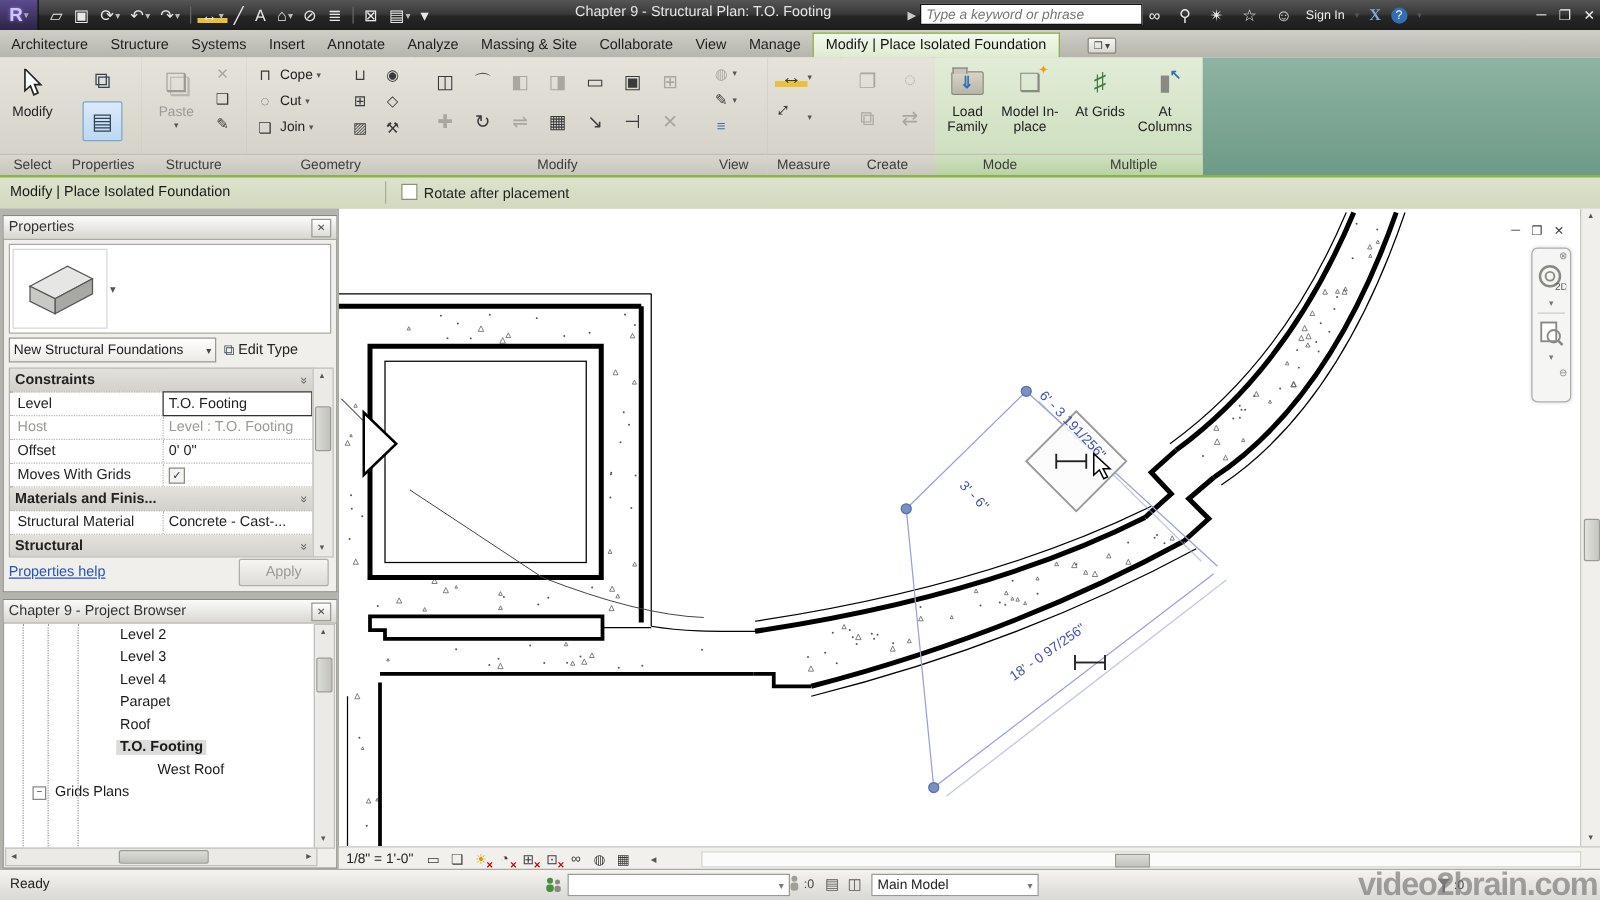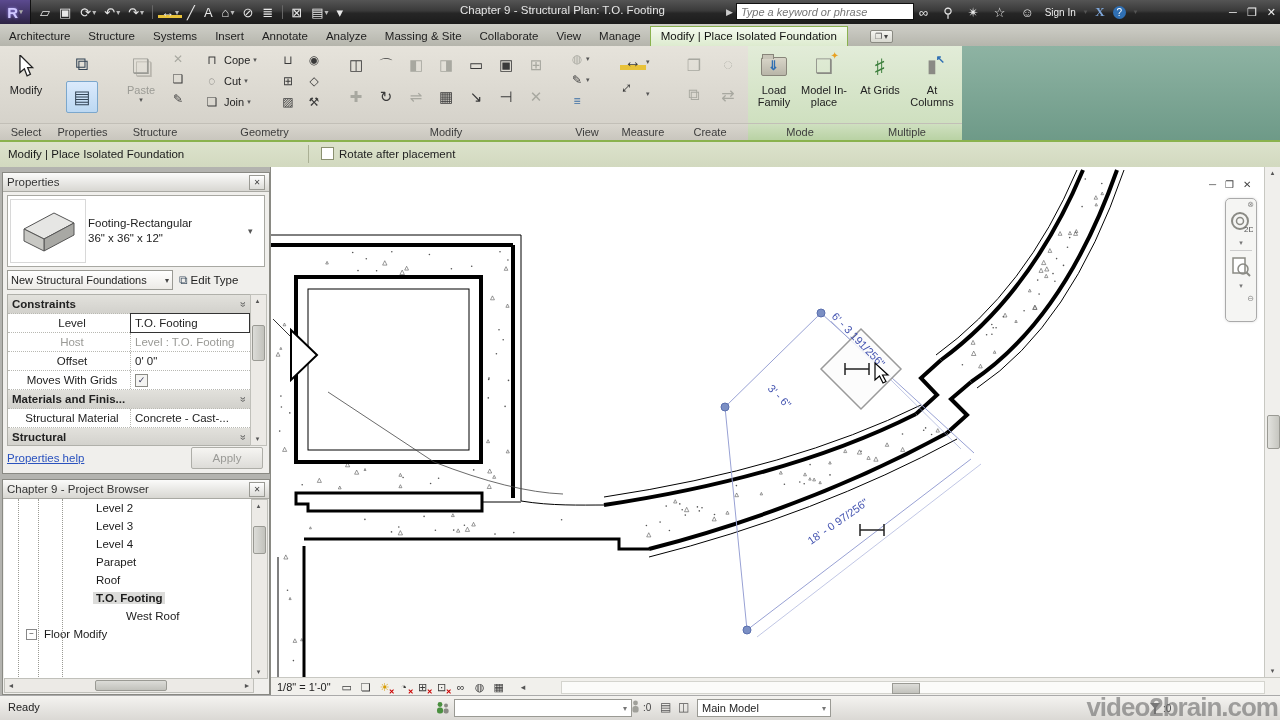--- a/index.html
+++ b/index.html
@@ -84,21 +84,21 @@
   .filtdd{width:158px;height:18px;border:1px solid #9a9a94;background:linear-gradient(#fff,#eceae6);
     display:flex;align-items:center;padding:0 3px;}
   .filtdd .t{flex:1;white-space:nowrap;overflow:hidden;font-size:11px;}
   .filtdd .c{font-size:8px;color:#444;}
   .edittype{margin-left:6px;display:flex;align-items:center;gap:3px;color:#222;}
   .edittype .ei{font-size:12px;color:#456;}
   .pgrid{position:absolute;left:4px;top:121px;width:242px;height:150px;overflow:hidden;background:#fff;border:1px solid #b0b0aa;}
   .prow{display:flex;height:18px;border-bottom:1px dotted #b8b8b2;font-size:11.5px;align-items:center;}
   .prow.sec{background:linear-gradient(#e2e1dc,#d2d1cc);font-weight:bold;color:#222;padding:0 4px;}
   .prow.sec .chev{margin-left:auto;display:inline-block;transform:rotate(-90deg);font-size:10px;font-weight:normal;color:#555;}
-  .pl{width:116px;padding-left:6px;color:#222;white-space:nowrap;overflow:hidden;text-align:center;}
+  .pl{width:116px;padding-left:6px;color:#222;white-space:nowrap;overflow:hidden;}
   .pv{flex:1;padding-left:4px;border-left:1px dotted #b8b8b2;height:100%;display:flex;align-items:center;white-space:nowrap;overflow:hidden;}
   .pv.active{border:1.5px solid #333;background:#fff;}
   .dis{color:#9a9a96;}
   .cb{width:11px;height:11px;border:1px solid #8a8a84;background:#f4f4f2;font-size:9px;line-height:10px;text-align:center;color:#335;display:inline-block;}
   .vscroll{position:absolute;width:15px;background:#eceae6;border:1px solid #c0c0ba;}
   .vthumb{position:absolute;left:1px;width:11px;background:linear-gradient(90deg,#dcdcd8,#c2c2bc);border:1px solid #9a9a94;border-radius:2px;}
   .sarrow{position:absolute;left:0;width:13px;height:12px;font-size:7px;color:#555;text-align:center;line-height:12px;}
   .pfoot{position:absolute;left:4px;bottom:4px;width:256px;height:22px;display:flex;align-items:center;font-size:11.5px;}
   .plink{color:#2a52be;text-decoration:underline;}
   .applybtn{margin-left:auto;width:70px;height:20px;border:1px solid #aeaea8;border-radius:2px;
@@ -469,24 +469,20 @@
         <span class="pclose">✕</span>
       </div>
       <div class="typesel">
         <span class="timg">
           <svg width="64" height="52" viewBox="0 0 64 52">
             <polygon points="8,24 38,8 58,18 28,34" fill="#e6e6e4" stroke="#555" stroke-width="1"></polygon>
             <polygon points="28,34 58,18 58,30 28,46" fill="#a8a8a4" stroke="#555" stroke-width="1"></polygon>
             <polygon points="8,24 28,34 28,46 8,36" fill="#c8c8c4" stroke="#555" stroke-width="1"></polygon>
           </svg>
         </span>
-        <span class="tname">
-          <div>Footing-Rectangular</div>
-          <div>36" x 36" x 12"</div>
-        </span>
         <span class="tcaret">▾</span>
       </div>
       <div class="filtrow">
         <span class="filtdd">
           <span class="t">New Structural Foundations</span>
           <span class="c">▾</span>
         </span>
         <span class="edittype">
           <span class="ei">⧉</span>
           <span>Edit Type</span>
@@ -573,21 +569,21 @@
             <div class="titem" style="padding-left: 74px;">
               <span class="exp"></span>
               <span class="lab selected">T.O. Footing</span>
             </div>
             <div class="titem" style="padding-left: 104px;">
               <span class="exp"></span>
               <span class="lab">West Roof</span>
             </div>
             <div class="titem" style="padding-left: 22px;">
               <span class="exp">−</span>
-              <span class="lab">Floor Modify</span>
+              <span class="lab">Grids Plans</span>
             </div>
         </div>
       </div>
       <div class="vscroll" style="right:1px;top:19px;height:178px;">
         <span class="sarrow" style="top:0;">▴</span>
         <div class="vthumb" style="top:26px;height:26px;"></div>
         <span class="sarrow" style="bottom:0;">▾</span>
       </div>
       <div class="hscroll" style="width:248px;">
         <span class="harrow">◄</span>

